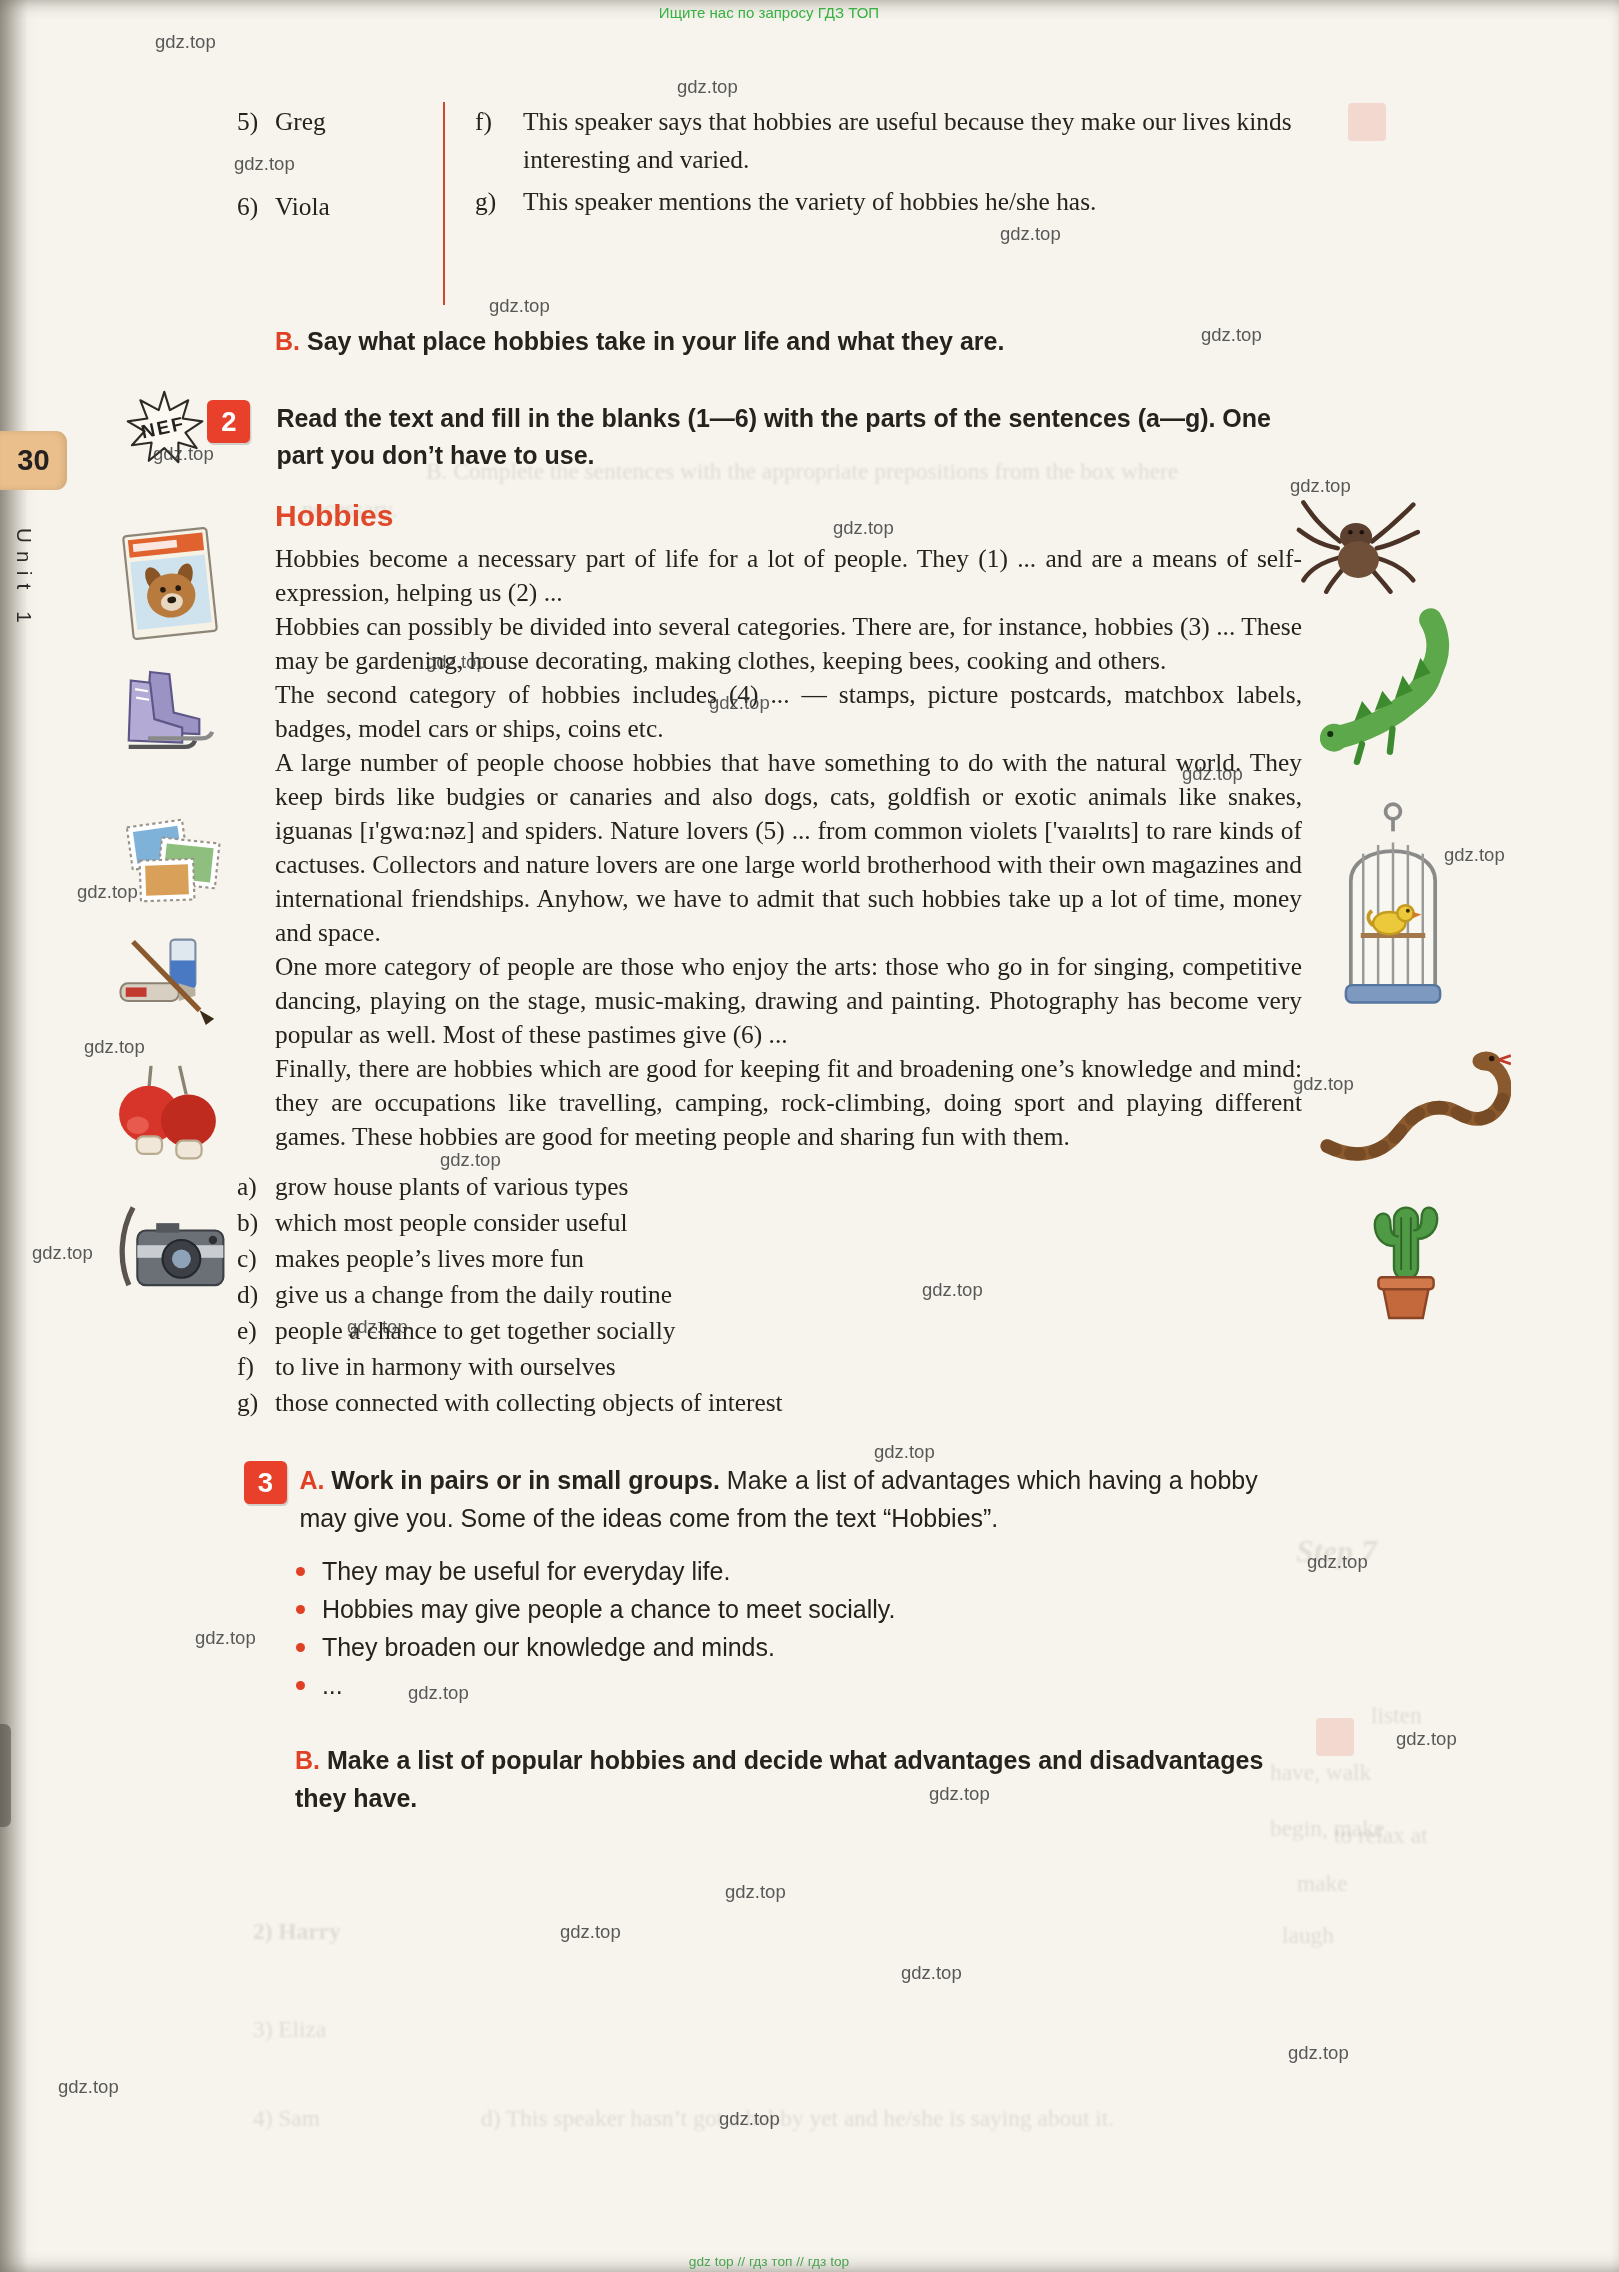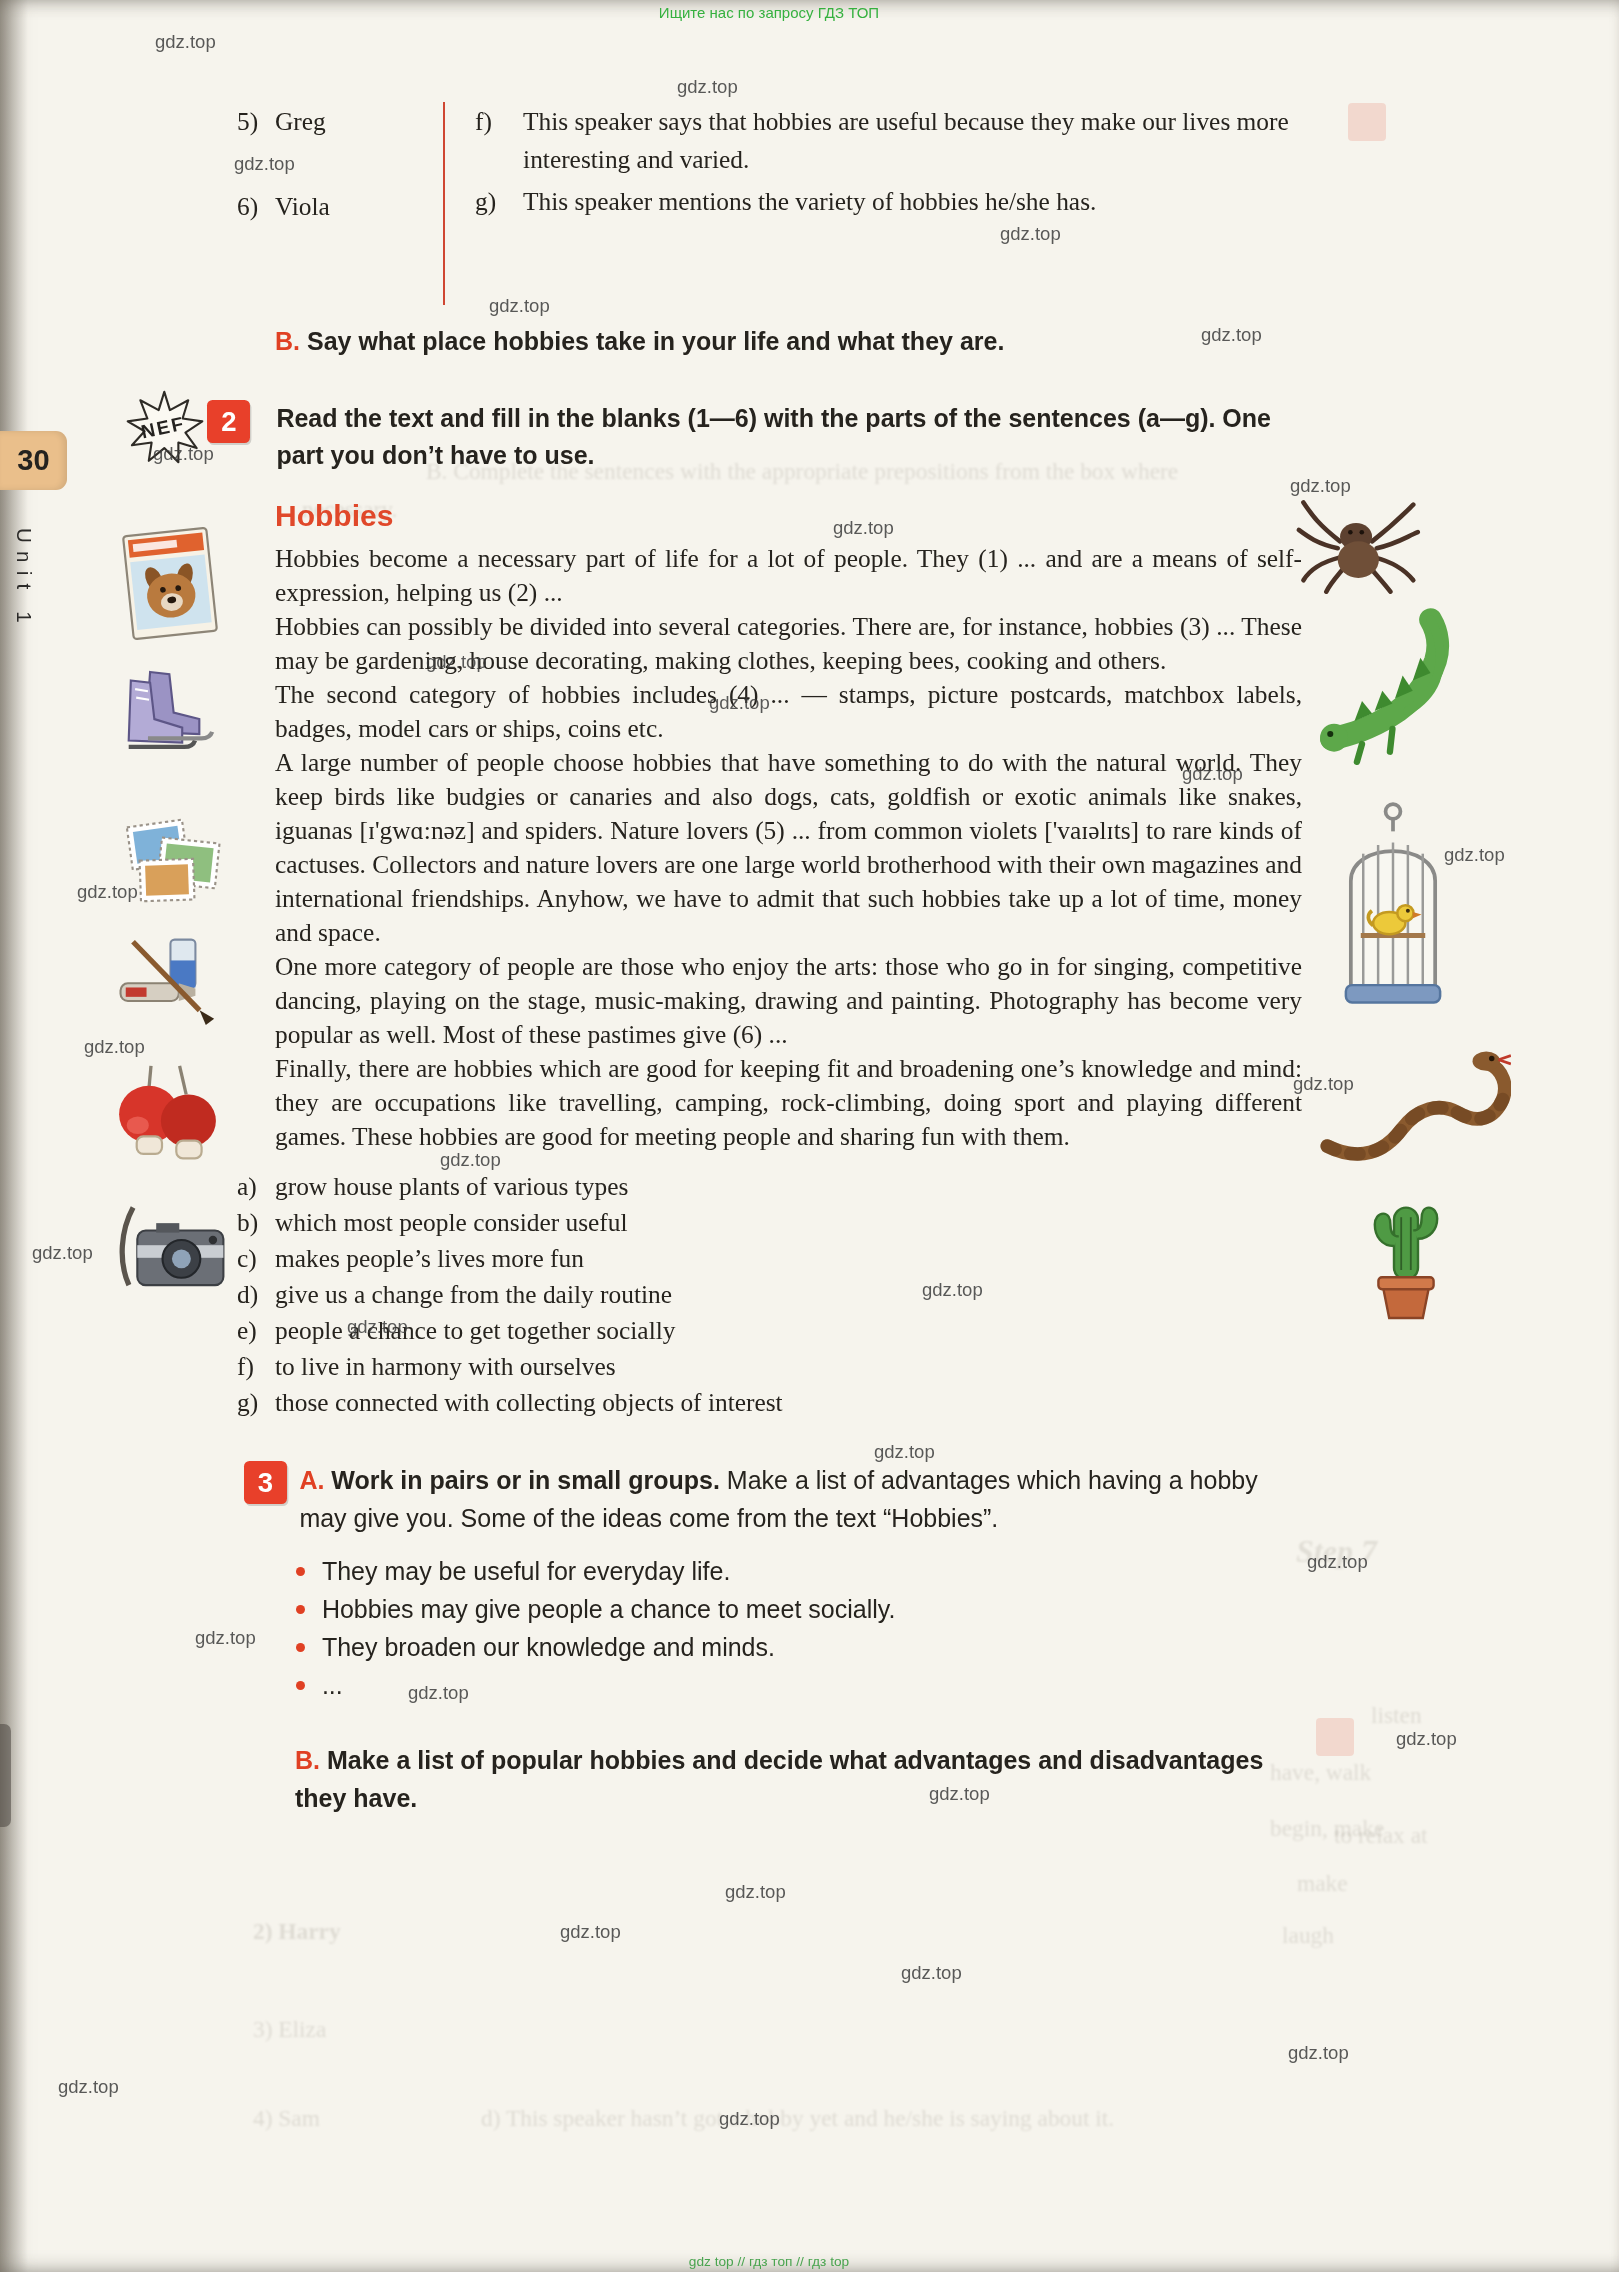--- a/index.html
+++ b/index.html
@@ -135,21 +135,21 @@
         <div class="mitem">
           <span class="mnum">5)</span><span>Greg</span>
         </div>
         <div class="mitem">
           <span class="mnum">6)</span><span>Viola</span>
         </div>
       </div>
       <div class="match-divider"></div>
       <div class="match-right">
         <p class="hang">
-          <span class="letter">f)</span><span>This speaker says that hobbies are useful because they make our lives more interesting and varied.</span>
+          <span class="letter">f)</span><span>This speaker says that hobbies are useful because they make our lives kinds interesting and varied.</span>
         </p>
         <p class="hang">
           <span class="letter">g)</span><span>This speaker mentions the variety of hobbies he/she has.</span>
         </p>
       </div>
     </section>
 
     <p class="partb-top">
       <span class="red">B.</span>
       <span>Say what place hobbies take in your life and what they are.</span>

